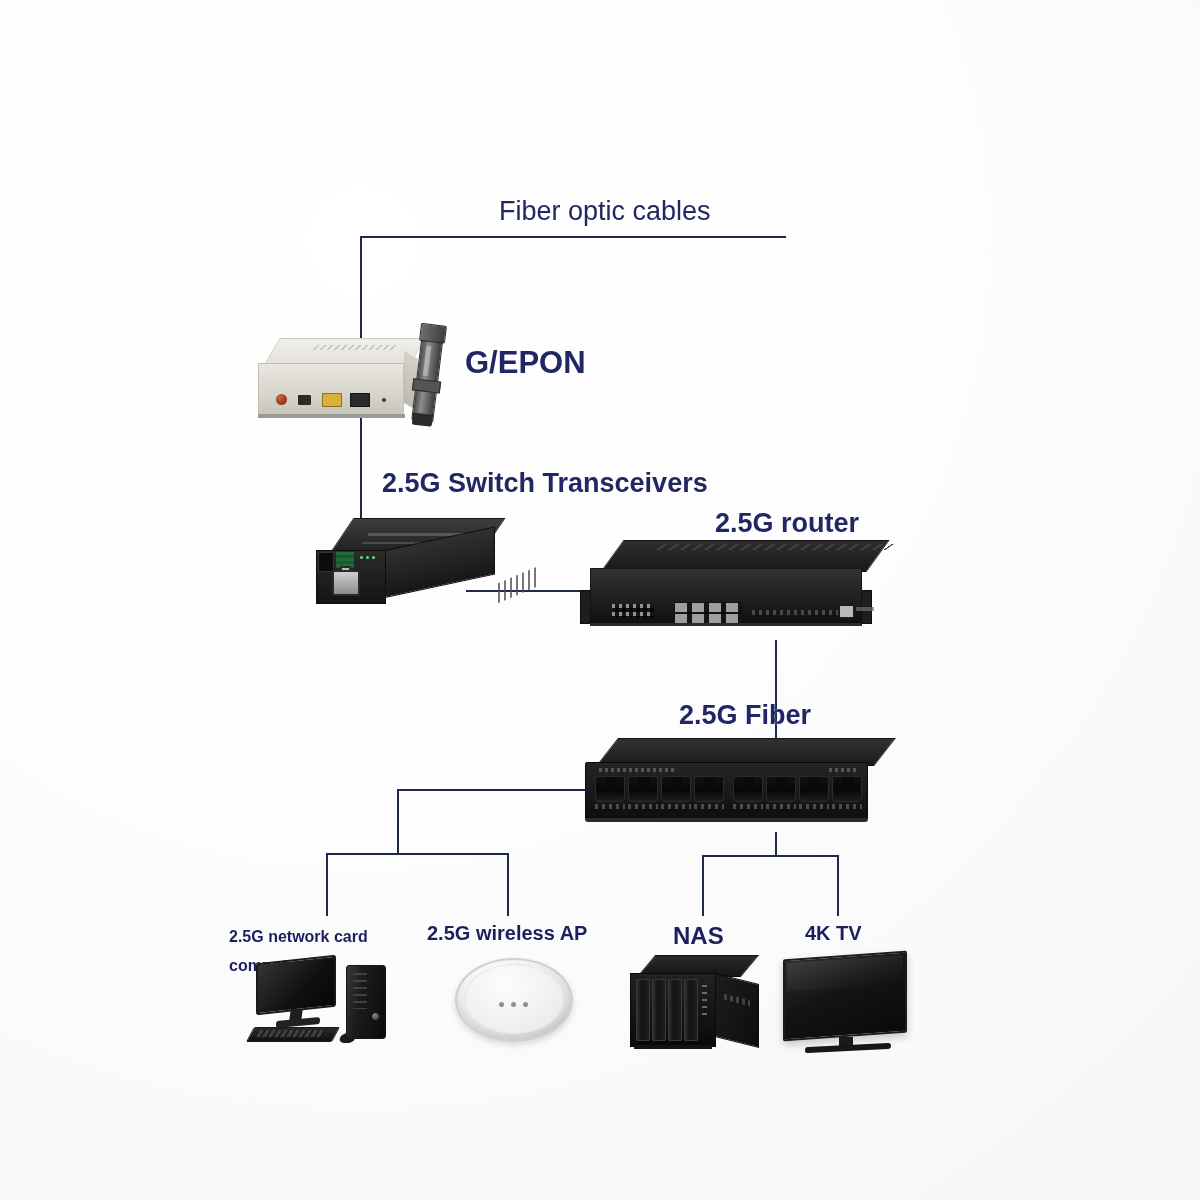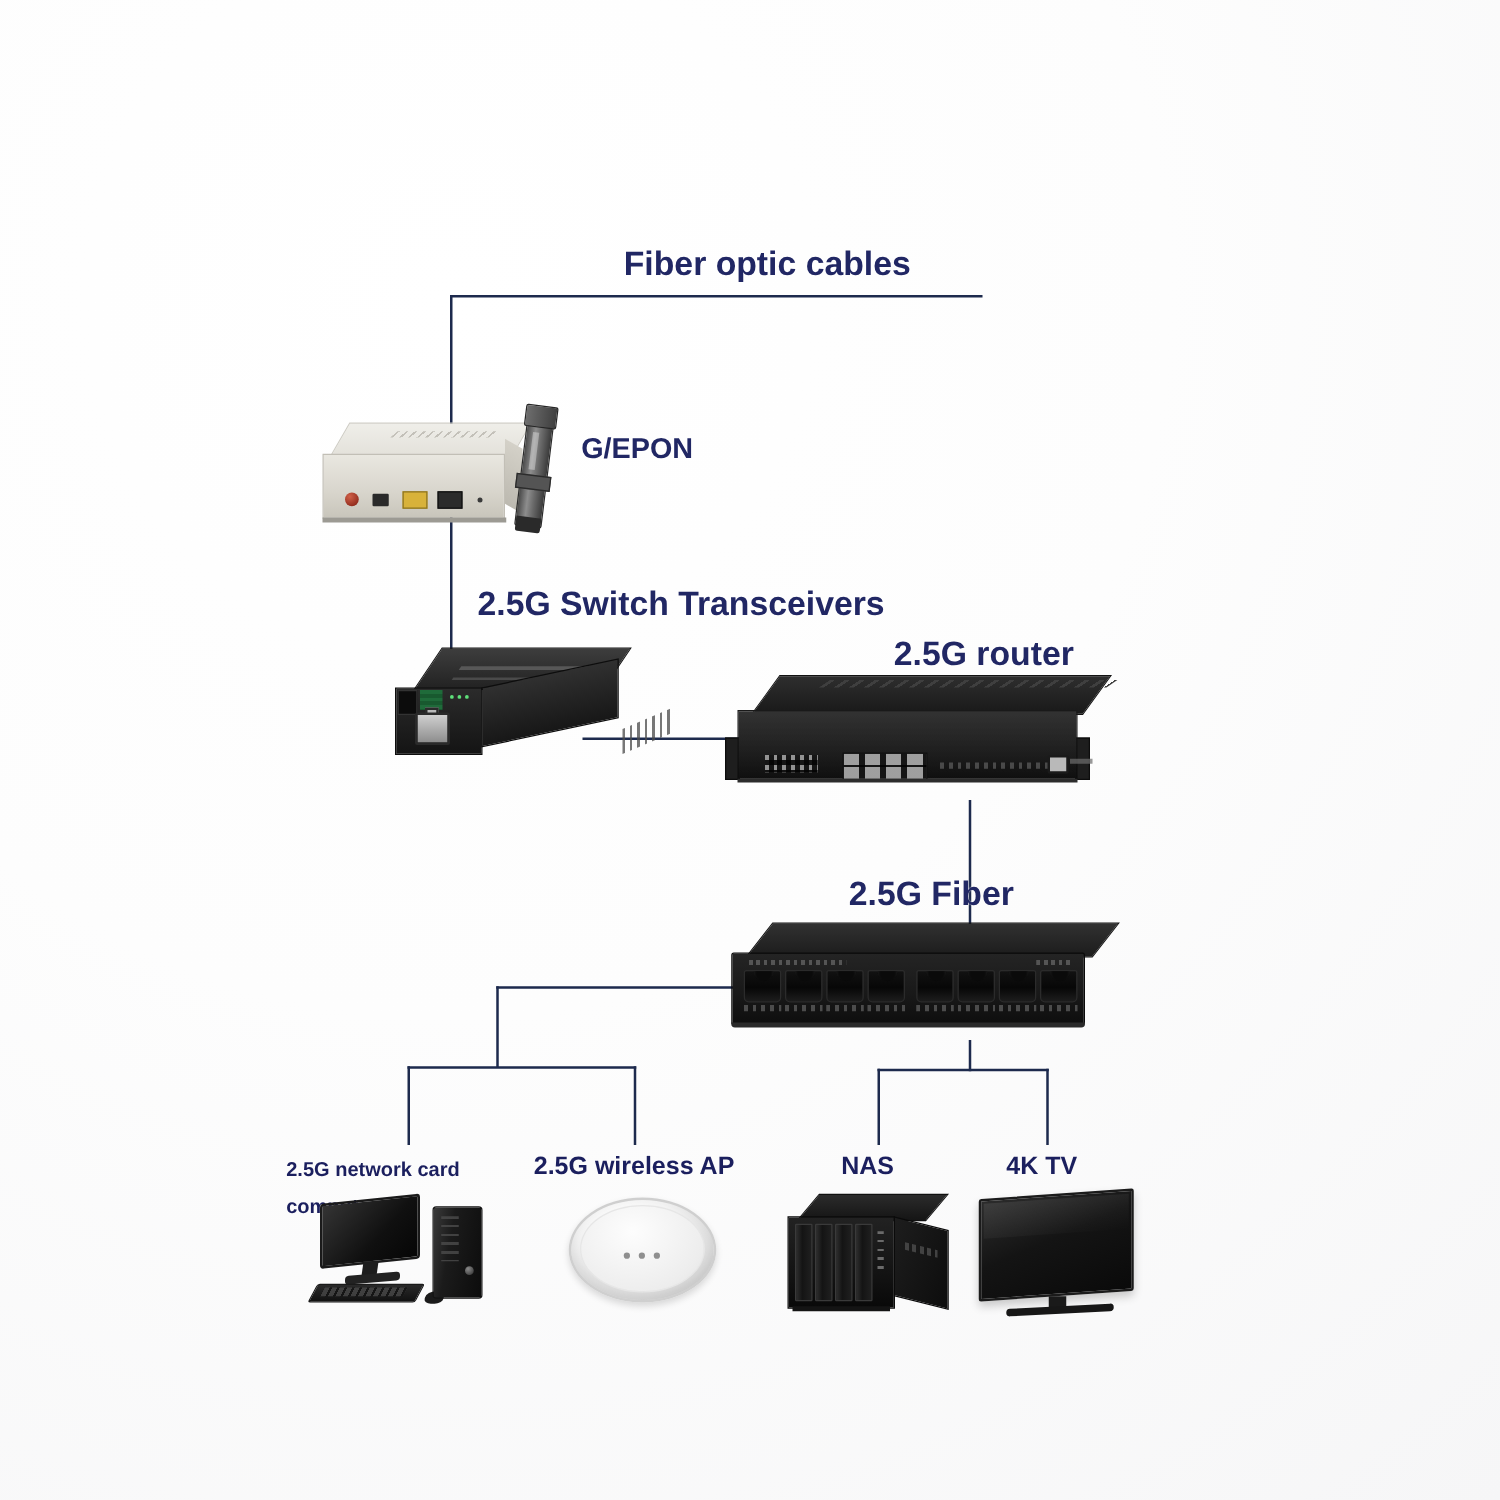--- a/index.html
+++ b/index.html
@@ -16,28 +16,28 @@
   }
   
   .title{
     position:absolute;left:0;top:86px;width:1200px;text-align:center;
     font-size:30px;font-weight:bold;color:#1b1b1b;letter-spacing:.2px;
   }
   .lbl{
     position:absolute;color:#1b1f5e;font-weight:bold;white-space:pre;
     text-shadow:0 0 1px rgba(255,255,255,.9);
   }
-  #lbl-fiber{left:499px;top:196px;font-size:27px;font-weight:700;color:#212764;}
-  #lbl-gepon{left:465px;top:345px;font-size:23px;font-weight:600;color:#212764;}
+  #lbl-fiber{left:499px;top:196px;font-size:27px;font-weight:400;color:#212764;}
+  #lbl-gepon{left:465px;top:345px;font-size:31px;font-weight:600;color:#212764;}
   #lbl-trans{left:382px;top:468px;font-size:27px;font-weight:600;color:#212764;}
   #lbl-router{left:715px;top:508px;font-size:27px;font-weight:600;color:#212764;}
   #lbl-switch{left:679px;top:700px;font-size:27px;font-weight:600;color:#212764;}
   #lbl-pc{left:229px;top:922px;font-size:16px;line-height:29px;}
   #lbl-ap{left:427px;top:922px;font-size:20px;}
-  #lbl-nas{left:673px;top:922px;font-size:20px;}
+  #lbl-nas{left:673px;top:922px;font-size:24px;}
   #lbl-tv{left:805px;top:922px;font-size:20px;}
 
   
   .ln{position:absolute;background:#1d2a4d;}
   .lnh{height:2px;}
   .lnv{width:2px;}
 
   
   
   #onu{position:absolute;left:258px;top:338px;width:160px;height:92px;}

